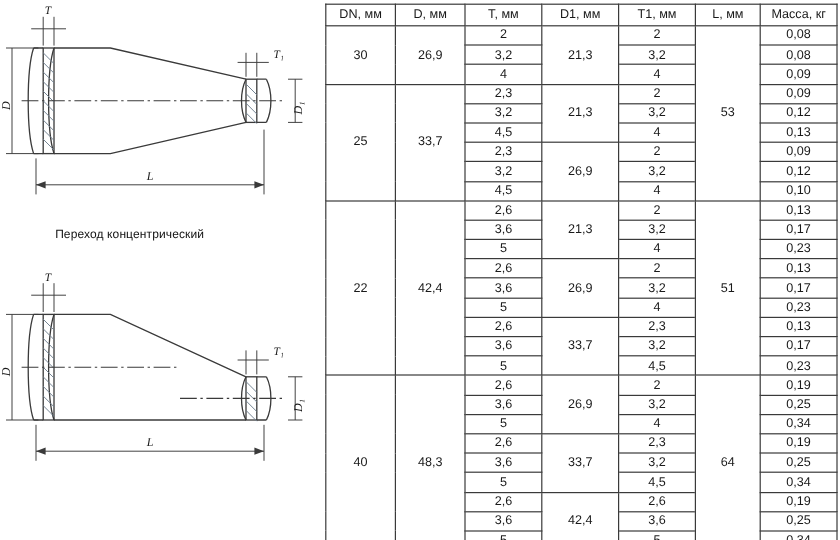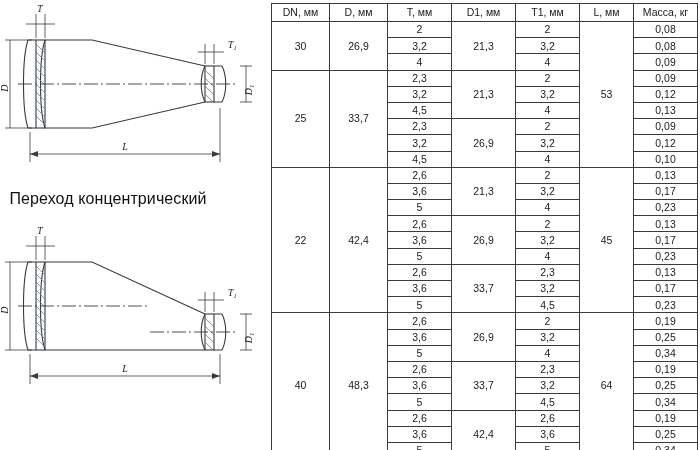--- a/index.html
+++ b/index.html
@@ -11,21 +11,21 @@
   }
   .page { position:relative; width:700px; height:450px; }
 
   
   .drawings { position:absolute; left:0; top:0; width:272px; height:450px; }
   .draw-block { position:absolute; left:0; width:272px; }
   #draw-conc { top:4px; height:222px; }
   #draw-ecc  { top:226px; height:224px; }
   .caption {
     position:absolute; left:0; width:216px; text-align:center;
-    font-size:16px; color:#111; letter-spacing:.1px;
+    font-size:10px; color:#111; letter-spacing:.1px;
   }
   #cap-conc { top:186px; }
   .svg-wrap { position:absolute; left:0; top:0; width:272px; height:180px; }
 
   
   .table-area {
     position:absolute; left:271px; top:3px; width:426px; height:444px;
   }
   table.spec {
     border-collapse:collapse; width:426px; height:444px;
@@ -304,21 +304,21 @@
             <td class="grp">4,5</td>
             <td class="grp">4</td>
             <td class="grp">0,10</td>
           </tr>
           <tr>
             <td rowspan="9" class="grp">22</td>
             <td rowspan="9" class="grp">42,4</td>
             <td class="grp">2,6</td>
             <td rowspan="3" class="grp">21,3</td>
             <td class="grp">2</td>
-            <td rowspan="9" class="grp">45</td>
+            <td rowspan="9" class="grp">51</td>
             <td class="grp">0,13</td>
           </tr>
           <tr>
             <td class="grp">3,6</td>
             <td class="grp">3,2</td>
             <td class="grp">0,17</td>
           </tr>
           <tr>
             <td class="grp">5</td>
             <td class="grp">4</td>

